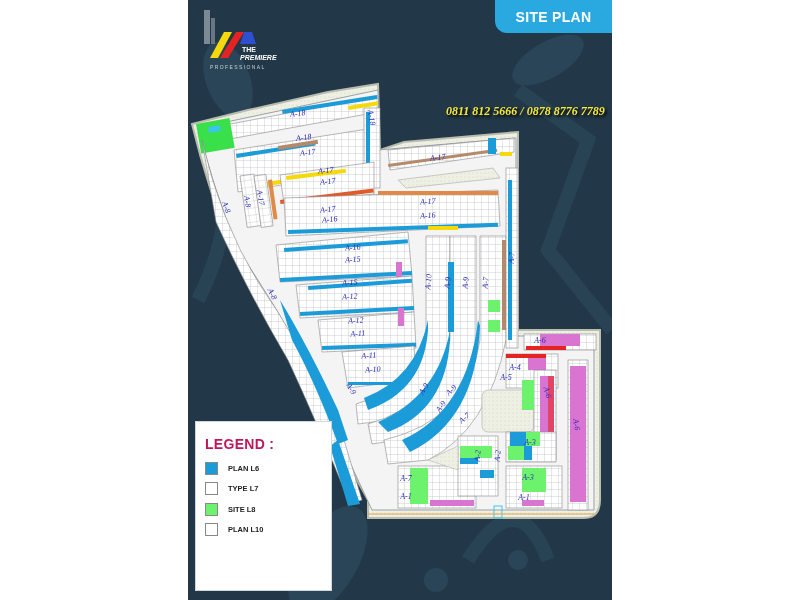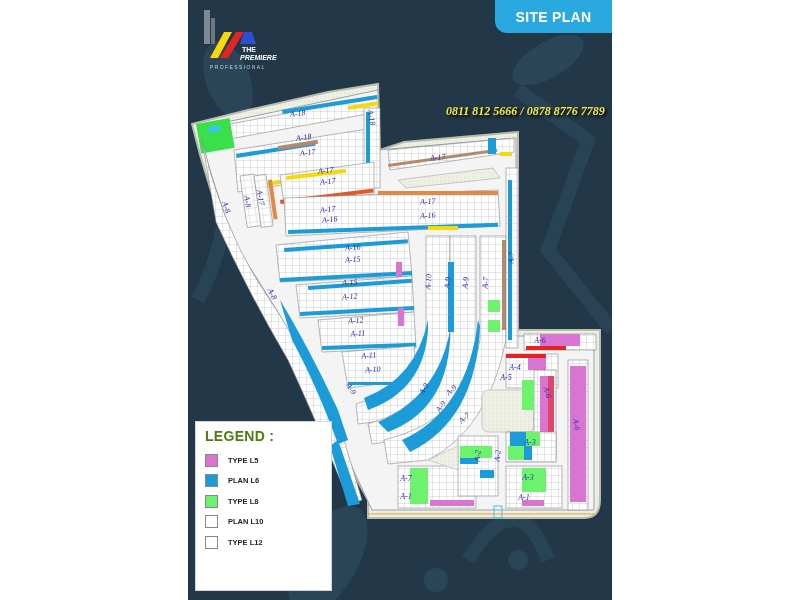--- a/index.html
+++ b/index.html
@@ -7,21 +7,21 @@
   #stage { position:absolute; left:188px; top:0; width:424px; height:600px; background:#223848; overflow:hidden; }
   #bgdeco { position:absolute; left:0; top:0; width:424px; height:600px; }
   #logo { position:absolute; left:8px; top:8px; width:84px; height:60px; }
   #logo-the { position:absolute; left:46px; top:38px; font:bold 7px "Liberation Sans", sans-serif; color:#fff; }
   #logo-premiere { position:absolute; left:44px; top:46px; font:italic bold 7px "Liberation Sans", sans-serif; color:#fff; }
   #logo-pro { position:absolute; left:14px; top:56px; font:5px "Liberation Sans", sans-serif; color:#c8d0d8; letter-spacing:1.4px; }
   #site-plan-badge { position:absolute; left:307px; top:0; width:117px; height:33px; background:#29a9e0; border-bottom-left-radius:12px; color:#fff; font:bold 14px "Liberation Sans", sans-serif; display:flex; align-items:center; justify-content:center; letter-spacing:0.3px; }
   #phone { position:absolute; left:224px; top:104px; font:italic bold 12px "Liberation Serif", serif; color:#f5e83b; text-shadow:2px 2px 3px #000; white-space:nowrap;margin-left:34px; }
   #map { position:absolute; left:0; top:0; width:424px; height:600px; }
   #legend { position:absolute; left:7px; top:421px; width:137px; height:170px; background:#fff; border:1px solid #cfd6dc; padding:6px 0 0 9px; }
-  #legend-title { font:bold 14px "Liberation Sans", sans-serif; color:#4d7c0f; margin-bottom:6px; letter-spacing:0.3px; }
+  #legend-title { font:bold 14px "Liberation Sans", sans-serif; color:#be185d; margin-bottom:6px; letter-spacing:0.3px;margin-top:8px; }
   .legend-row { display:flex; align-items:center; height:20.5px; }
   .legend-swatch { width:13px; height:13px; border:1px solid #888; margin-right:10px; }
   .legend-label { font:bold 7.5px "Liberation Sans", sans-serif; color:#222; }
   .blk { font:italic 8px "Liberation Serif", serif; fill:#2a2ab8; }
 </style>
 </head>
 <body>
 
 <div id="stage">
 
@@ -230,33 +230,29 @@
         <text x="292" y="456" class="blk" text-anchor="middle" transform="rotate(-85 292 456)">A-2</text>
         <text x="312" y="456" class="blk" text-anchor="middle" transform="rotate(-85 312 456)">A-2</text>
       </g>
   </svg>
 
   <div id="phone">0811 812 5666 / 0878 8776 7789</div>
 
   <div id="legend">
     <div id="legend-title">LEGEND :</div>
     <div class="legend-row">
-      <span class="legend-swatch" style="background: rgb(217, 117, 209);"></span>
-      <span class="legend-label">TYPE L5</span>
-    </div>
-    <div class="legend-row">
       <span class="legend-swatch" style="background: rgb(27, 155, 216);"></span>
       <span class="legend-label">PLAN L6</span>
     </div>
     <div class="legend-row">
+      <span class="legend-swatch" style="background: rgb(255, 255, 255);"></span>
+      <span class="legend-label">TYPE L7</span>
+    </div>
+    <div class="legend-row">
       <span class="legend-swatch" style="background: rgb(108, 242, 108);"></span>
-      <span class="legend-label">TYPE L8</span>
+      <span class="legend-label">SITE L8</span>
     </div>
     <div class="legend-row">
       <span class="legend-swatch" style="background: rgb(255, 255, 255);"></span>
       <span class="legend-label">PLAN L10</span>
     </div>
-    <div class="legend-row">
-      <span class="legend-swatch" style="background: rgb(255, 255, 255);"></span>
-      <span class="legend-label">TYPE L12</span>
-    </div>
   </div>
 </div>
 
 </body></html>

